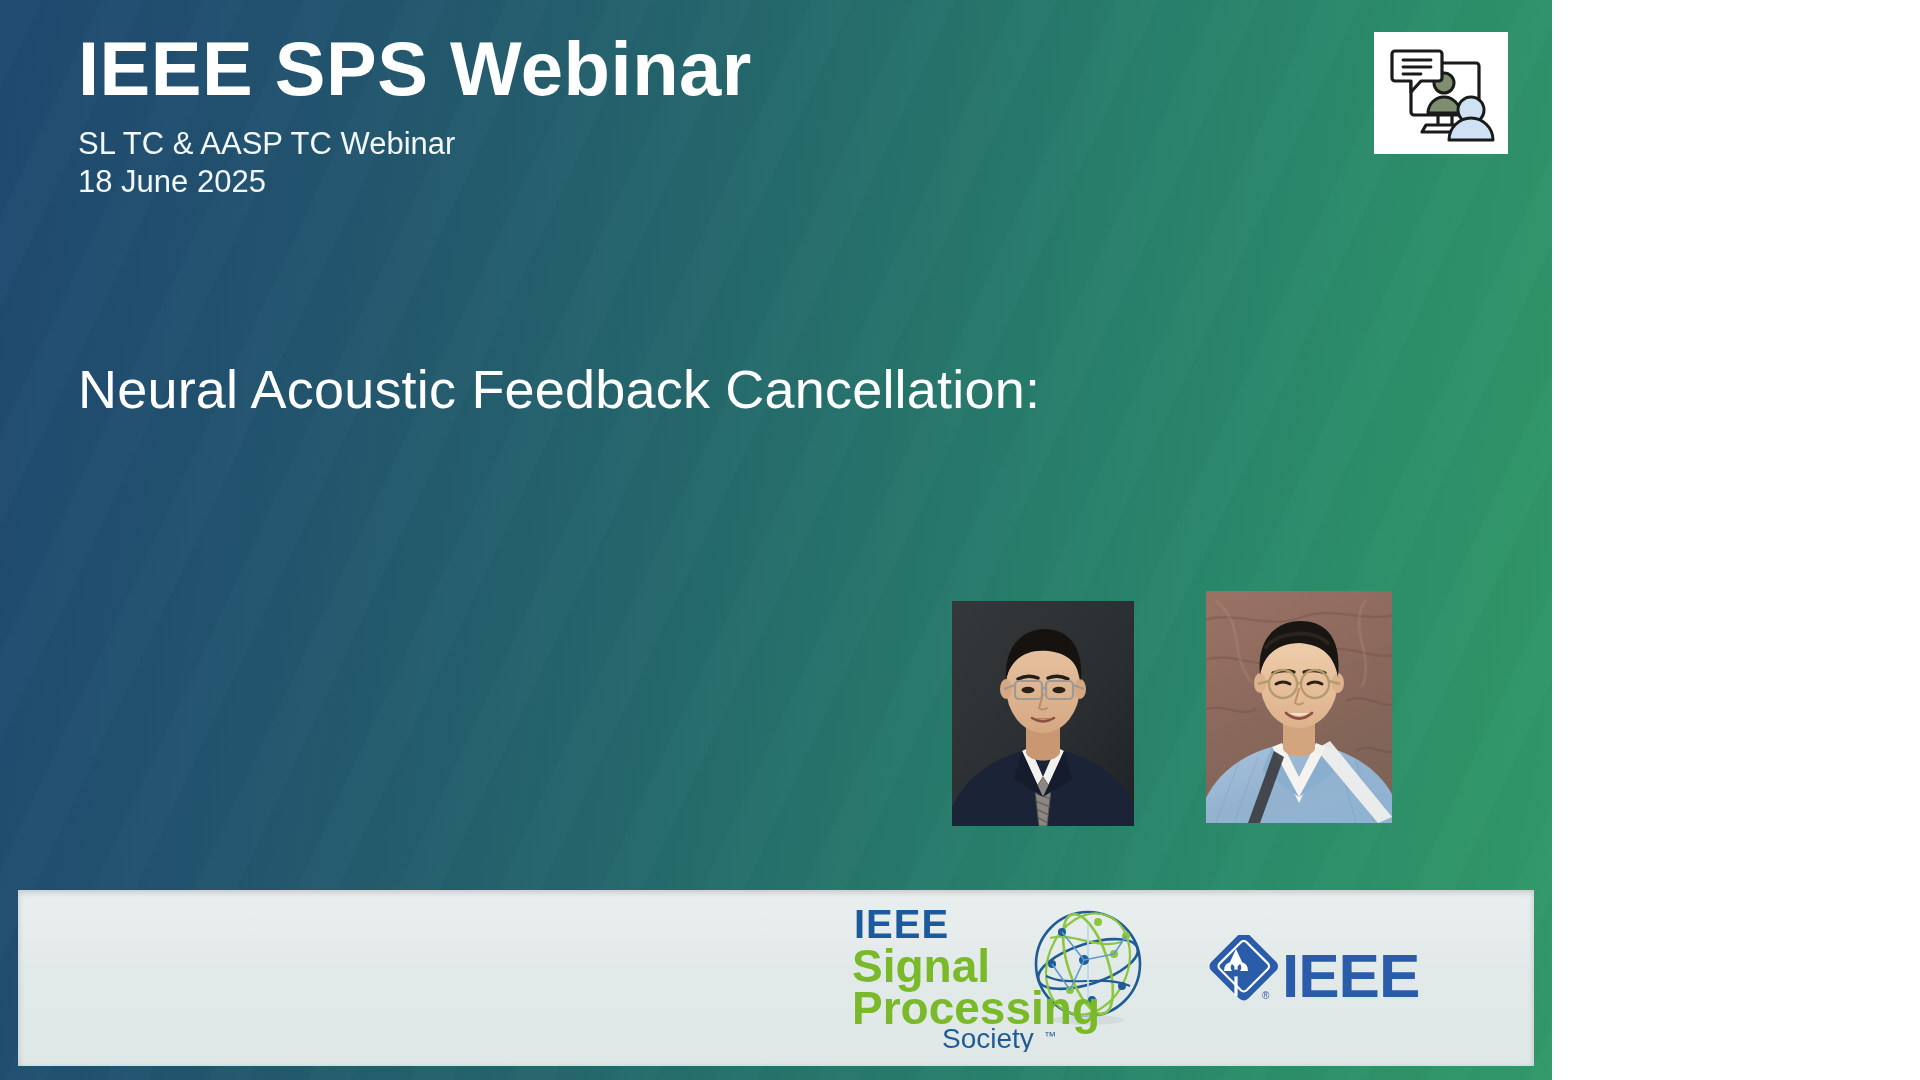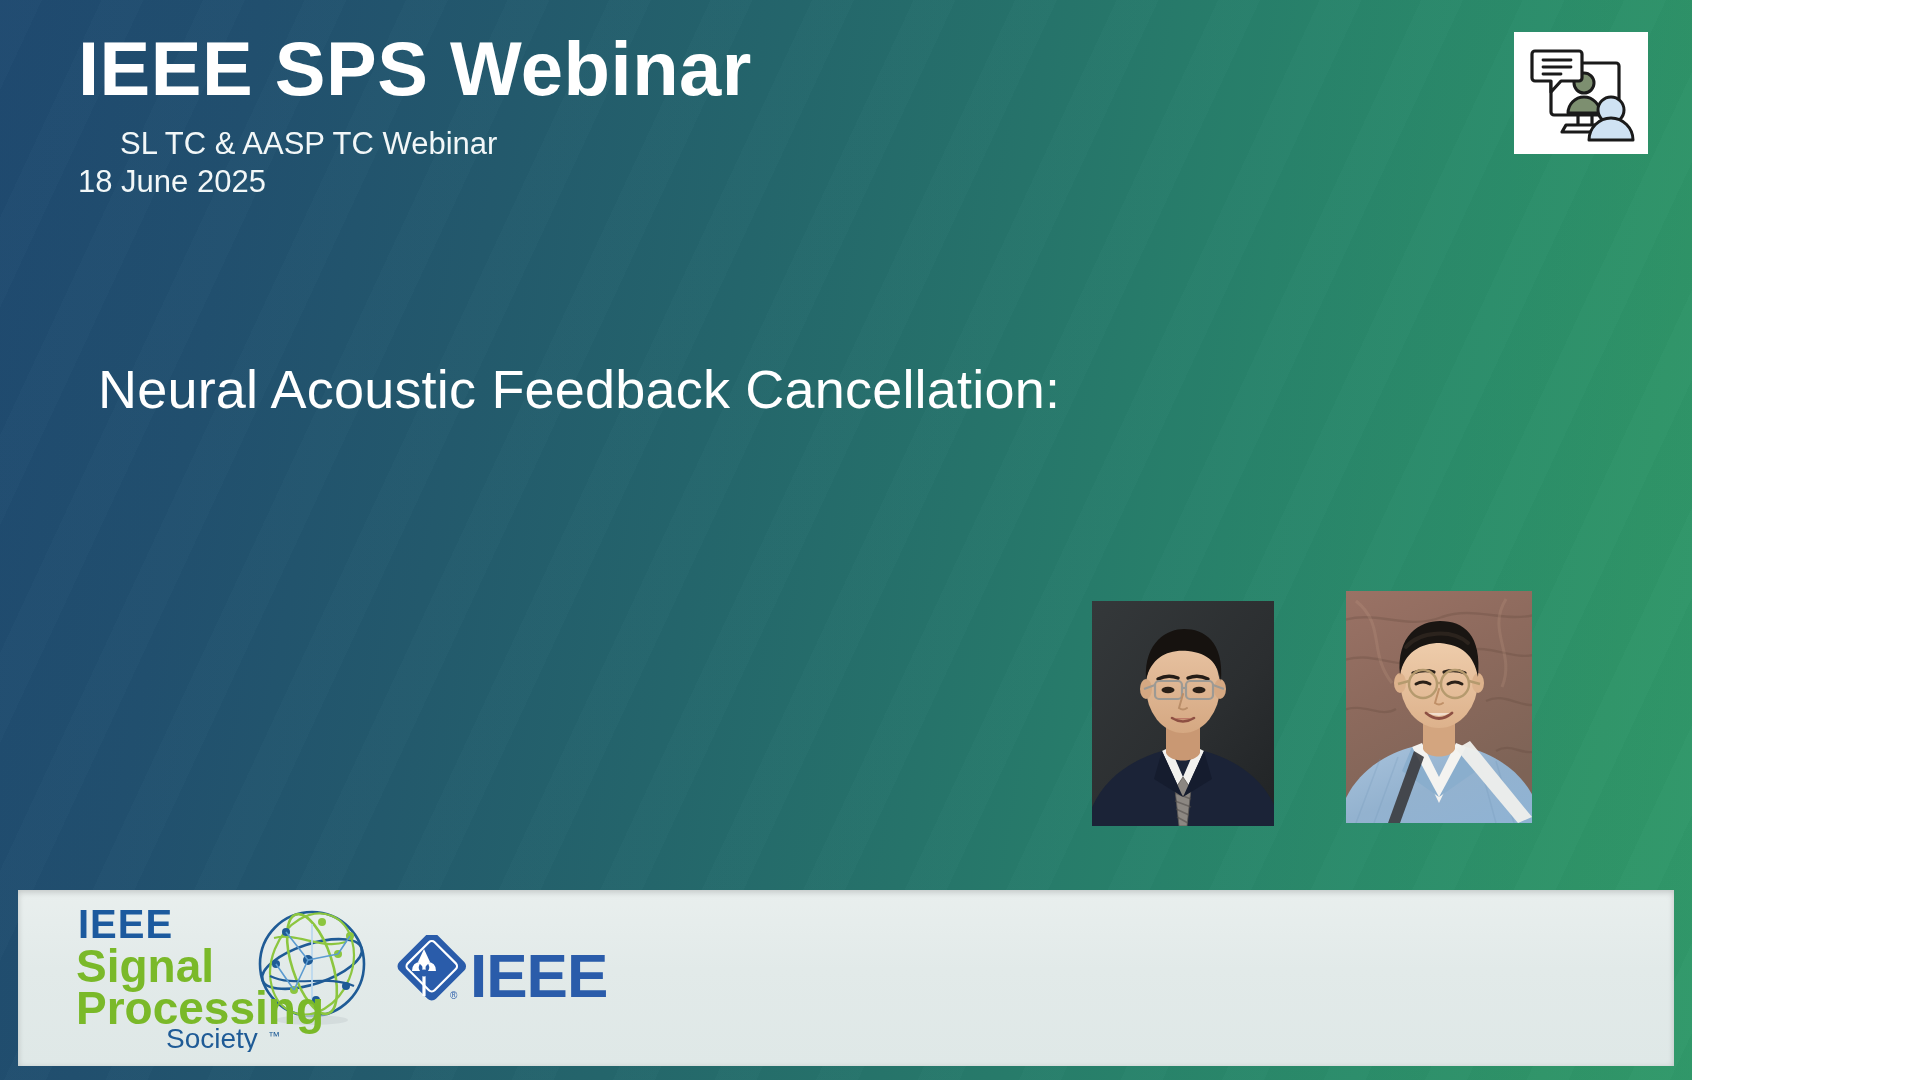--- a/index.html
+++ b/index.html
@@ -8,21 +8,21 @@
   html, body {
     width: 1920px;
     height: 1080px;
     overflow: hidden;
     font-family: "Liberation Sans", sans-serif;
     background: #ffffff;
   }
 
   #slide {
     position: relative;
-    width: 1692px;
+    width: 1552px;
     height: 1080px;
     background: linear-gradient(100deg,
         #1f4a70 0%,
         #21506f 14%,
         #235a6d 28%,
         #24666c 42%,
         #26746b 56%,
         #28836b 70%,
         #2b8d6a 82%,
         #2f9468 92%,
@@ -61,21 +61,20 @@
     white-space: nowrap;
   }
 
   .webinar-subtitle {
     font-size: 31px;
     font-weight: 400;
     color: #f2f7f8;
     margin-top: 12px;
     line-height: 1.25;
     white-space: nowrap;
-    margin-left: 42px;
   }
 
   .webinar-date {
     font-size: 31px;
     font-weight: 400;
     color: #f2f7f8;
     line-height: 1.25;
     white-space: nowrap;
   }
 
@@ -99,21 +98,21 @@
     left: 78px;
     top: 350px;
     z-index: 4;
     color: #ffffff;
     font-size: 54px;
     font-weight: 400;
     line-height: 1.48;
     letter-spacing: 0.2px;
     white-space: nowrap;
   }
-  .talk-title .line { display: block; margin-left: 20px; }
+  .talk-title .line { display: block; }
 
   
   .speakers-line {
     position: absolute;
     left: 78px;
     top: 715px;
     z-index: 4;
     color: #ffffff;
     font-size: 52px;
     font-weight: 400;
@@ -157,22 +156,23 @@
     position: absolute;
     left: 18px;
     right: 18px;
     bottom: 14px;
     height: 176px;
     background: linear-gradient(180deg, #e9efee 0%, #e2eae9 45%, #dfe8e7 100%);
     box-shadow: 0 2px 6px rgba(0,0,0,0.18) inset;
     z-index: 6;
     display: flex;
     align-items: center;
-    justify-content: flex-start;
+    justify-content: flex-end;
     padding: 0 86px 8px 54px;
+    gap: 36px;
   }
 
   .sps-logo { display: flex; align-items: center; }
   .sps-logo svg { display: block; }
 
   .ieee-logo { display: flex; align-items: center; }
   .ieee-logo svg { display: block; }
 </style>
 </head>
 <body>

